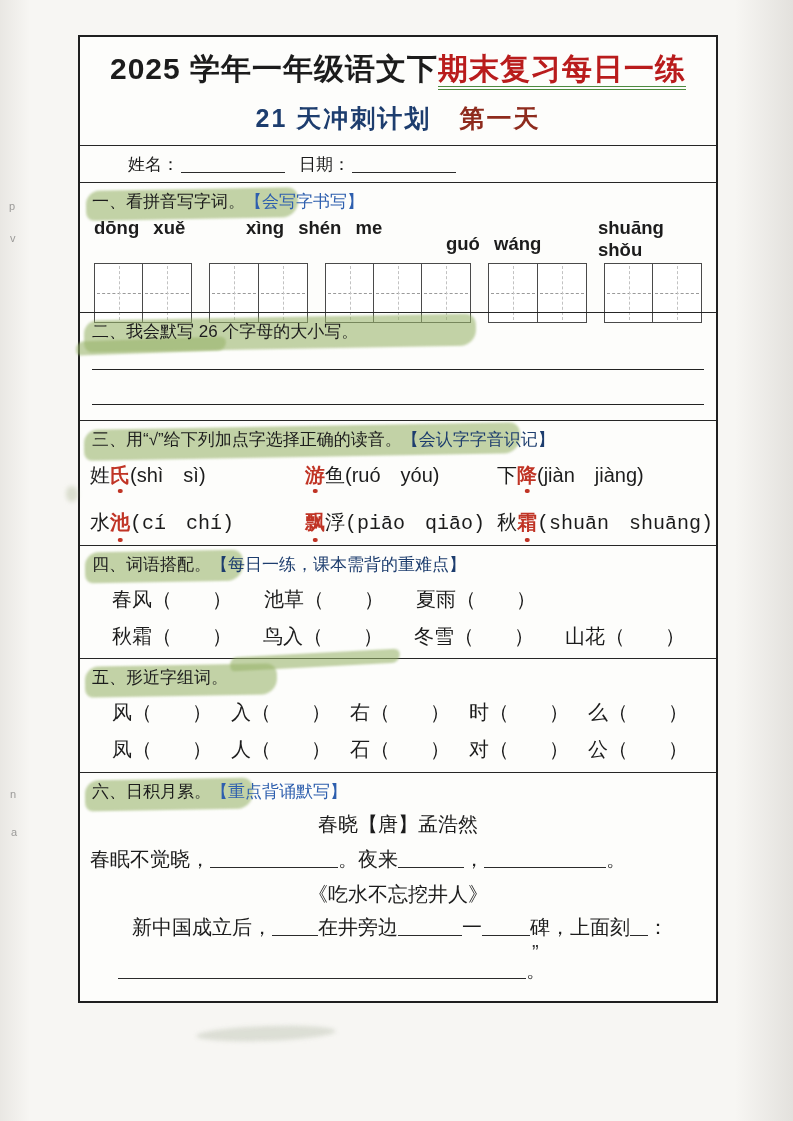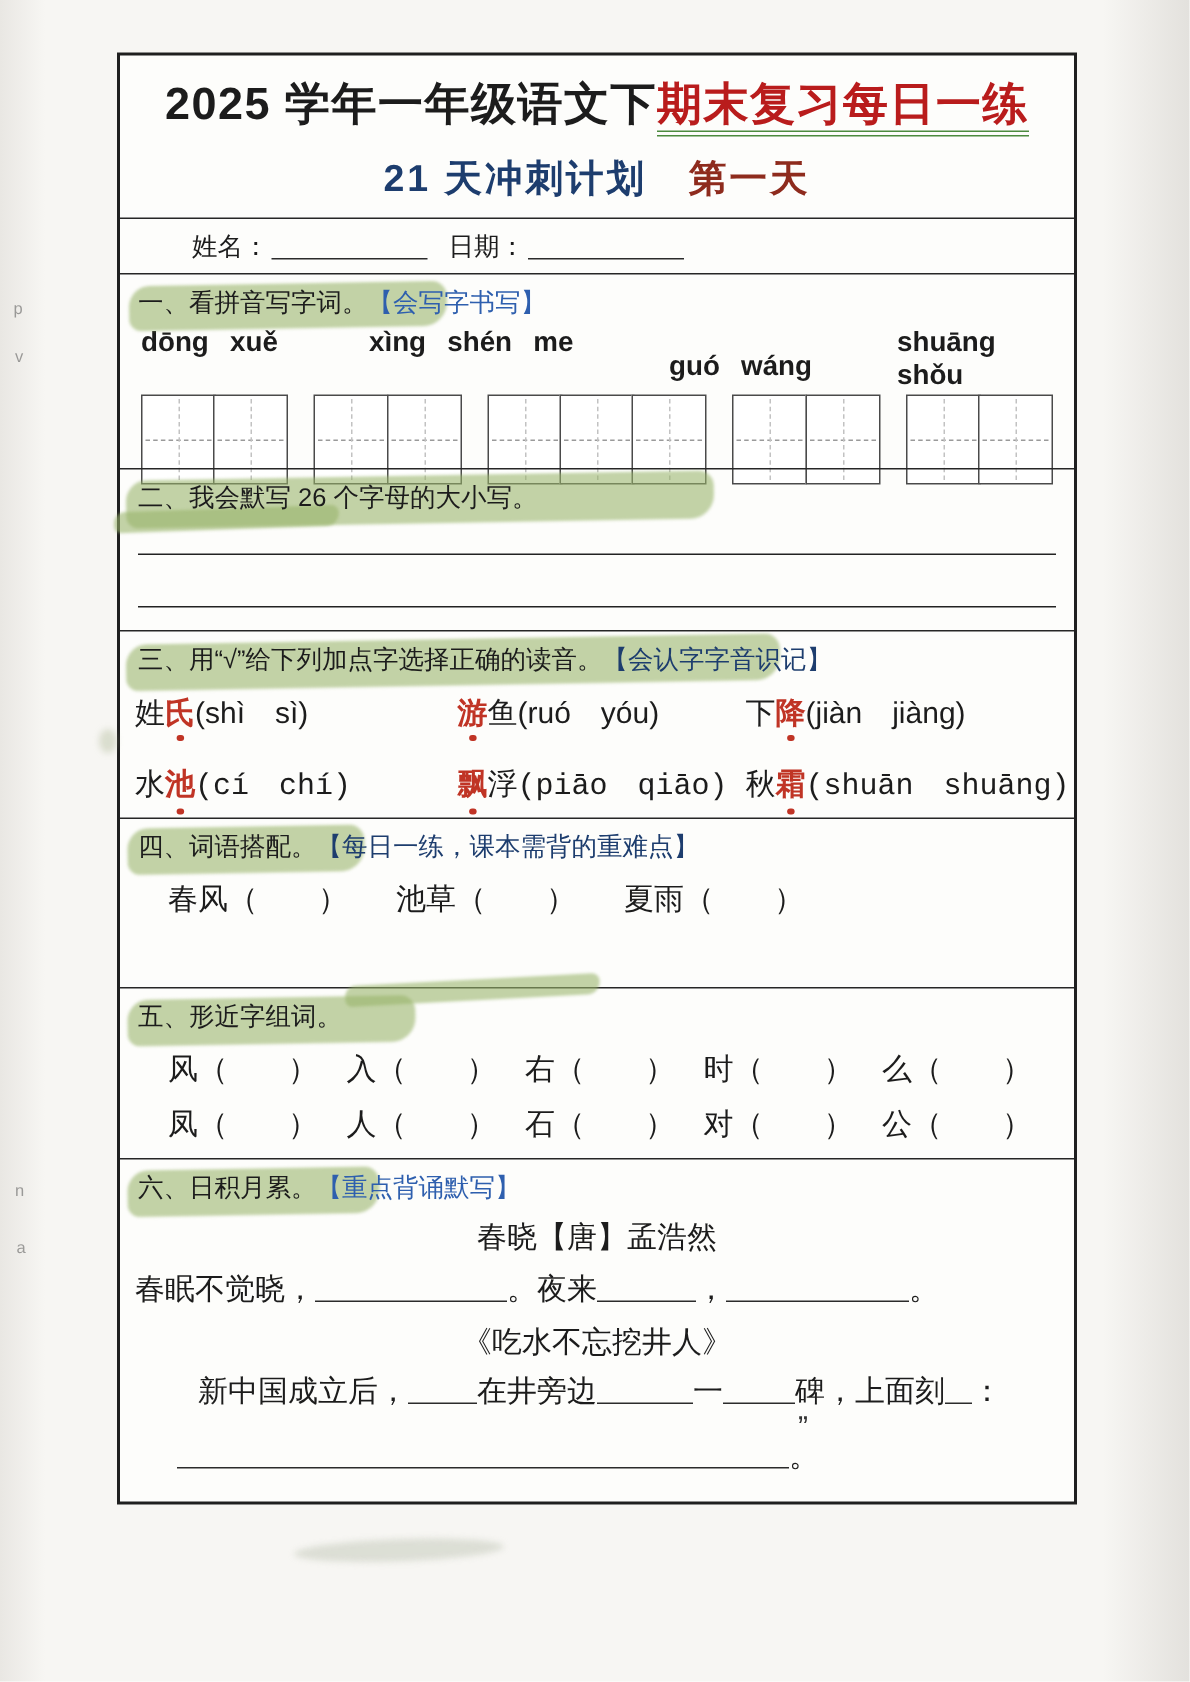--- a/index.html
+++ b/index.html
@@ -176,20 +176,26 @@
   <div class="row s4">
     <div class="sec-head">
       <span class="hl" style="left:5px;top:5px;width:158px;height:31px;"></span>
       <span class="sec-title">四、词语搭配。</span><span class="tag-navy">【每日一练，课本需背的重难点】</span>
     </div>
     <div class="wrow">
       <span class="wcol"><span>春风</span><span>（　　）</span></span>
       <span class="wcol"><span>池草</span><span>（　　）</span></span>
       <span class="wcol"><span>夏雨</span><span>（　　）</span></span>
     </div>
+    <div class="wrow">
+      <span class="wcol"><span>秋霜</span><span>（　　）</span></span>
+      <span class="wcol"><span>鸟入</span><span>（　　）</span></span>
+      <span class="wcol"><span>冬雪</span><span>（　　）</span></span>
+      <span class="wcol"><span>山花</span><span>（　　）</span></span>
+    </div>
   </div>
 
   <div class="row s5">
     <div class="sec-head">
       <span class="hl" style="left:5px;top:6px;width:192px;height:31px;"></span>
       <span class="hl" style="left:150px;top:-6px;width:170px;height:14px;transform:rotate(-3deg);"></span>
       <span class="sec-title">五、形近字组词。</span>
     </div>
     <div class="wrow">
       <span class="wcol"><span>风</span><span>（　　）</span></span>

